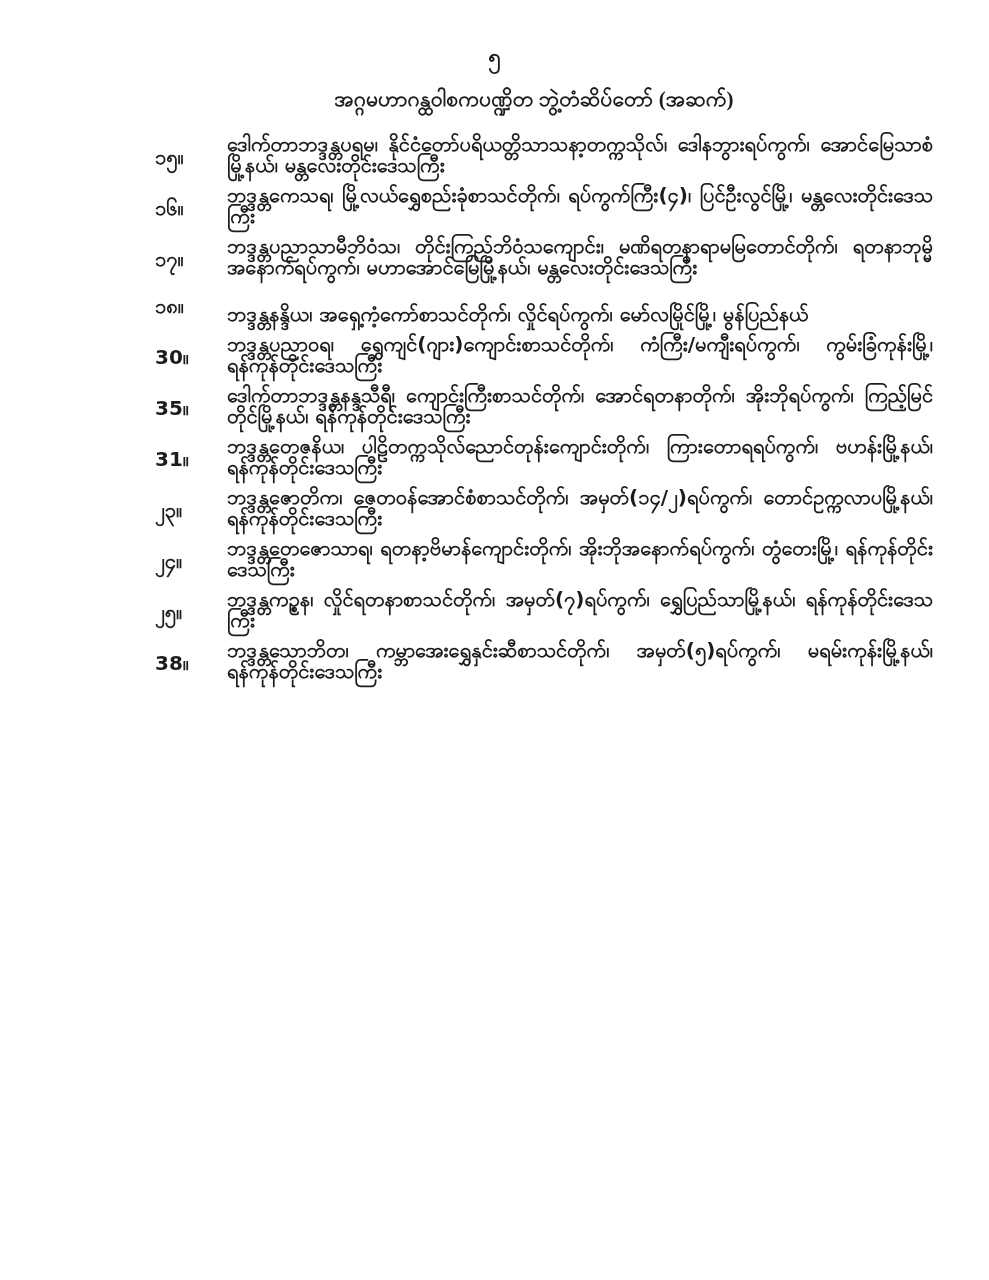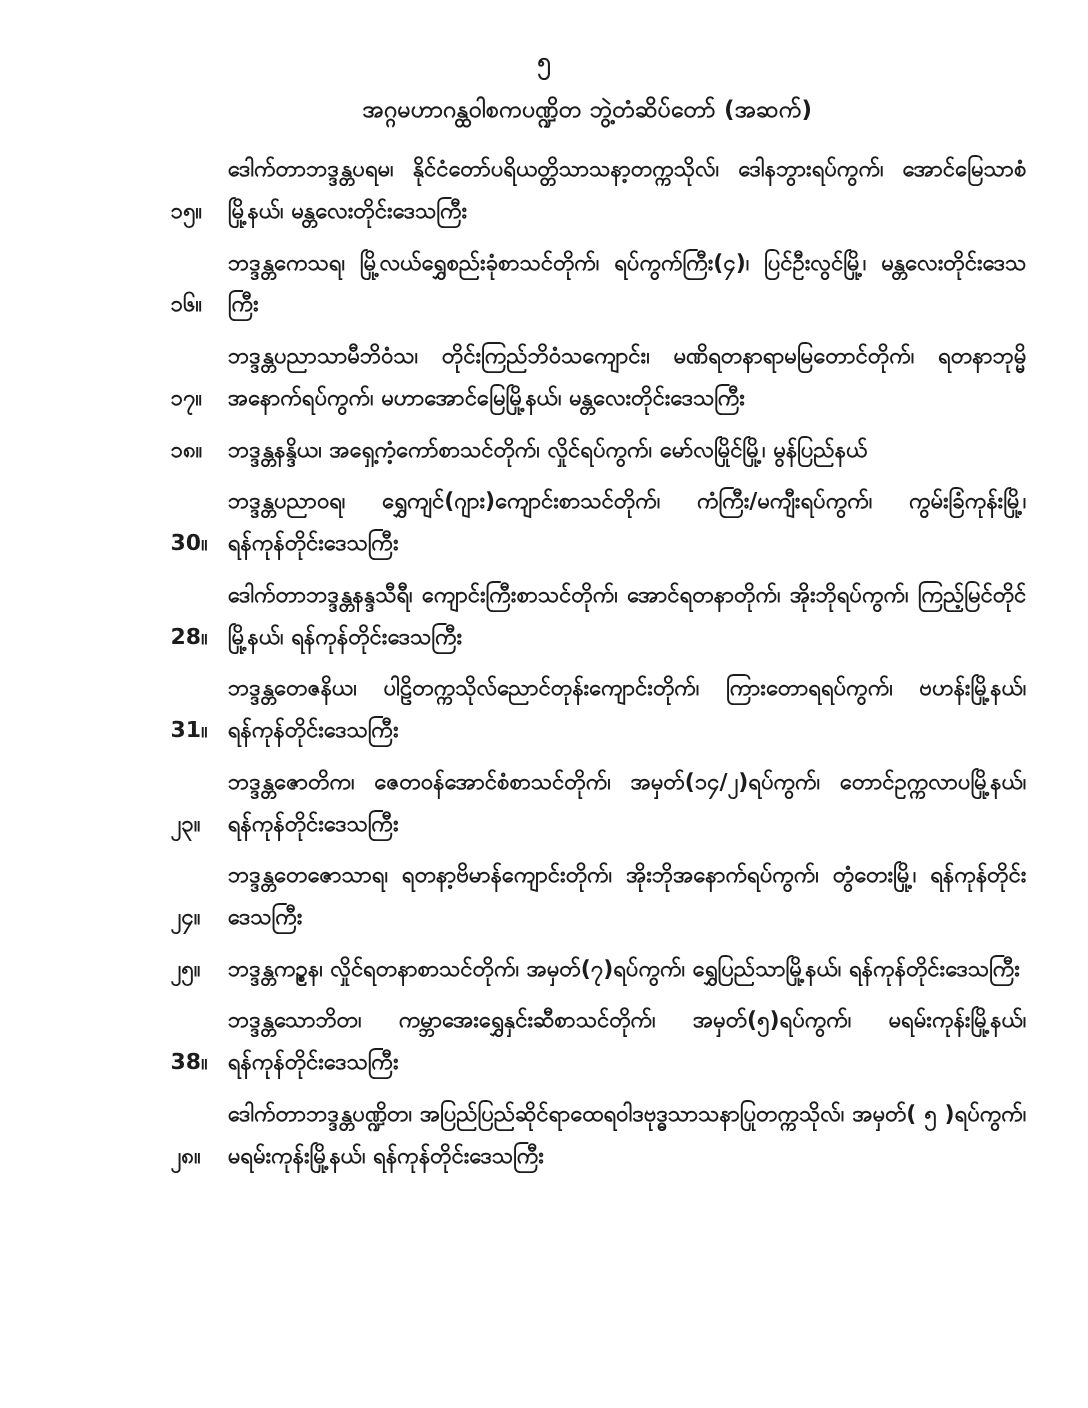--- a/index.html
+++ b/index.html
@@ -33,41 +33,43 @@
     margin-bottom: 16px;
   }
   .doc-title {
     text-align: center;
     font-size: 21px;
     font-weight: bold;
     line-height: 1.3;
     margin-left: -20px;
     margin-bottom: 20px;
     letter-spacing: 0.2px;
+    font-family: Liberation Serif, serif;
   }
   .entry-list {
     font-size: 20px;
   }
   .entry-row {
     display: flex;
     align-items: flex-end;
     margin-bottom: 9px;
     font-weight: bold;
   }
   .entry-number {
     flex: 0 0 52px;
     line-height: 38px;
     white-space: nowrap;
   }
   .entry-text {
     flex: 1 1 auto;
-    line-height: 38px;
+    line-height: 21px;
     text-align: justify;
     text-justify: inter-word;
     word-break: break-word;
+    margin-left: 20px;
   }
 </style>
 </head>
 <body>
 
 <div class="page">
   <div class="page-number">၅</div>
 
   <div class="doc-title">အဂ္ဂမဟာဂန္ထဝါစကပဏ္ဍိတ ဘွဲ့တံဆိပ်တော် (အဆက်)</div>
 
@@ -92,21 +94,21 @@
     <div class="entry-text">ဘဒ္ဒန္တနန္ဒိယ၊ အရှေ့ကံ့ကော်စာသင်တိုက်၊ လှိုင်ရပ်ကွက်၊ မော်လမြိုင်မြို့၊ မွန်ပြည်နယ်</div>
   </div>
 
 
   <div class="entry-row">
     <div class="entry-number">30။</div>
     <div class="entry-text">ဘဒ္ဒန္တပညာဝရ၊ ရွှေကျင်(ဂျား)ကျောင်းစာသင်တိုက်၊ ကံကြီး/မကျီးရပ်ကွက်၊ ကွမ်းခြံကုန်းမြို့၊ ရန်ကုန်တိုင်းဒေသကြီး</div>
   </div>
 
   <div class="entry-row">
-    <div class="entry-number">28။</div>
+    <div class="entry-number">35။</div>
     <div class="entry-text">ဒေါက်တာဘဒ္ဒန္တနန္ဒသီရီ၊ ကျောင်းကြီးစာသင်တိုက်၊ အောင်ရတနာတိုက်၊ အိုးဘိုရပ်ကွက်၊ ကြည့်မြင်တိုင်မြို့နယ်၊ ရန်ကုန်တိုင်းဒေသကြီး</div>
   </div>
 
   <div class="entry-row">
     <div class="entry-number">31။</div>
     <div class="entry-text">ဘဒ္ဒန္တတေဇနိယ၊ ပါဠိတက္ကသိုလ်ညောင်တုန်းကျောင်းတိုက်၊ ကြားတောရရပ်ကွက်၊ ဗဟန်းမြို့နယ်၊ ရန်ကုန်တိုင်းဒေသကြီး</div>
   </div>
 
   <div class="entry-row">
     <div class="entry-number">၂၃။</div>
@@ -122,18 +124,14 @@
     <div class="entry-number">၂၅။</div>
     <div class="entry-text">ဘဒ္ဒန္တကဉ္စန၊ လှိုင်ရတနာစာသင်တိုက်၊ အမှတ်(၇)ရပ်ကွက်၊ ရွှေပြည်သာမြို့နယ်၊ ရန်ကုန်တိုင်းဒေသကြီး</div>
   </div>
 
   <div class="entry-row">
     <div class="entry-number">38။</div>
     <div class="entry-text">ဘဒ္ဒန္တသောဘိတ၊ ကမ္ဘာအေးရွှေနှင်းဆီစာသင်တိုက်၊ အမှတ်(၅)ရပ်ကွက်၊ မရမ်းကုန်းမြို့နယ်၊ ရန်ကုန်တိုင်းဒေသကြီး</div>
   </div>
 
 
-  <div class="entry-row">
-    <div class="entry-number">၂၈။</div>
-    <div class="entry-text">ဒေါက်တာဘဒ္ဒန္တပဏ္ဍိတ၊ အပြည်ပြည်ဆိုင်ရာထေရဝါဒဗုဒ္ဓသာသနာပြုတက္ကသိုလ်၊ အမှတ်( ၅ )ရပ်ကွက်၊ မရမ်းကုန်းမြို့နယ်၊ ရန်ကုန်တိုင်းဒေသကြီး</div>
-  </div>
 </div>
 </div>
 
 </body></html>

